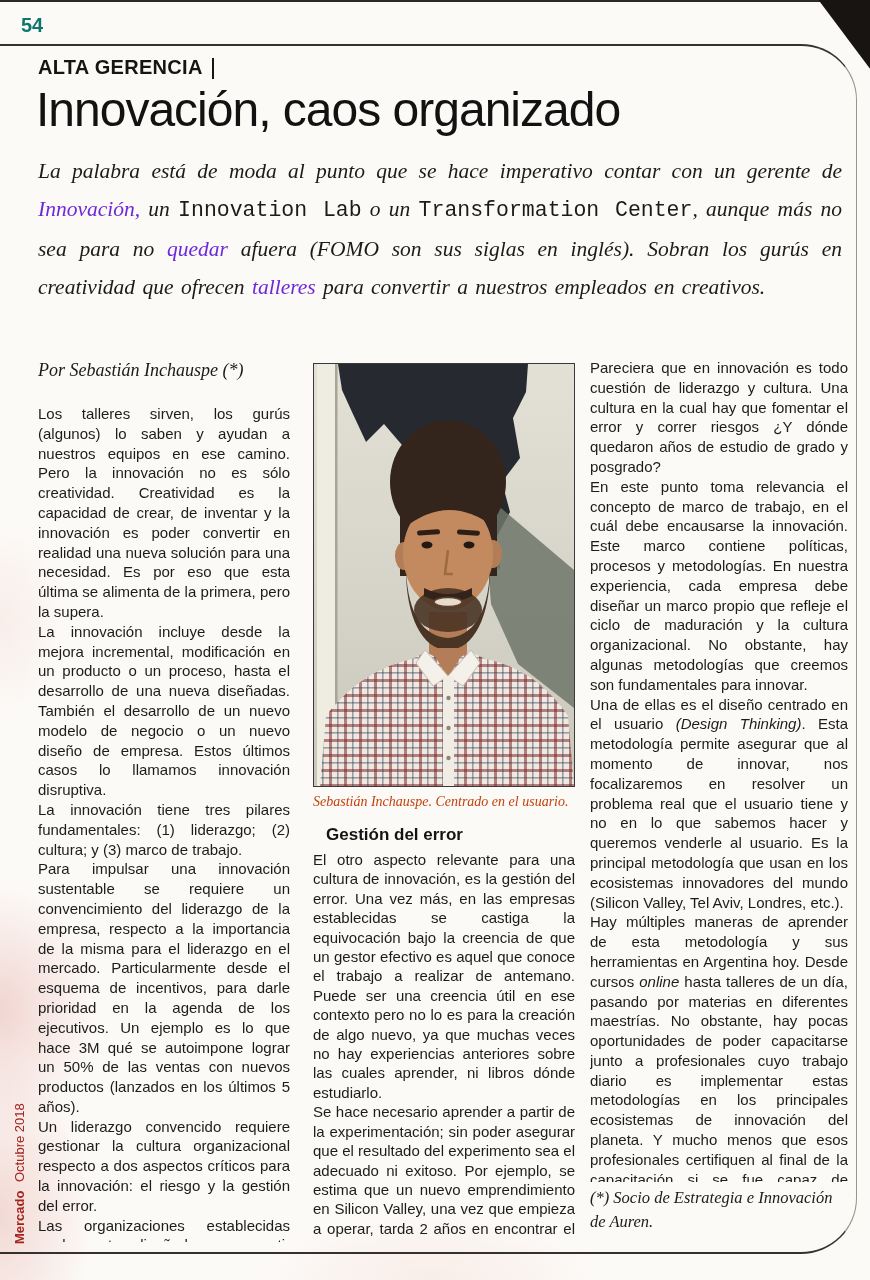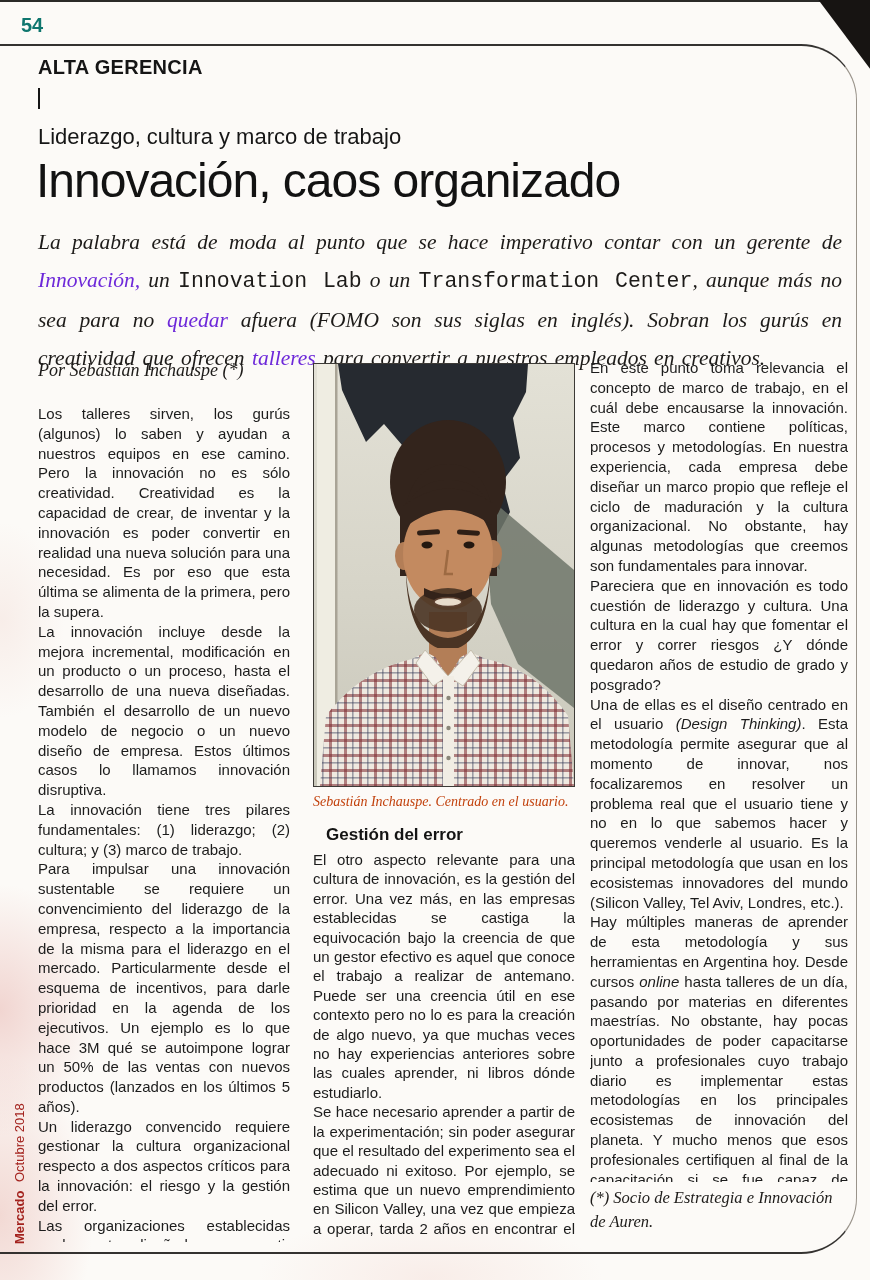--- a/index.html
+++ b/index.html
@@ -14,21 +14,21 @@
       #fcfaf7;
   }
   .scan-top{position:absolute;top:0;left:0;width:852px;height:2px;background:#2b2a28;}
   .corner-wedge{position:absolute;top:0;right:0;width:66px;height:78px;background:#171412;
     clip-path:polygon(22% 0,100% 0,100% 88%);}
   .page-num{position:absolute;top:14px;left:21px;font-size:20px;font-weight:bold;color:#0f766e;}
   .frame{position:absolute;top:44px;left:-34px;width:890px;height:1206px;
     border:2px solid #343230;border-left:none;border-right:1px solid #99938a;
     border-radius:0 56px 56px 0;}
   .masthead{position:absolute;top:56px;left:38px;width:804px;}
-  .section-row{display:flex;align-items:flex-start;gap:9px;flex-direction:column;}
+  .section-row{display:flex;align-items:flex-end;gap:9px;}
   .section-label{font-size:20px;font-weight:bold;letter-spacing:.3px;color:#151515;}
   .section-bar{width:2px;height:21px;background:#151515;display:inline-block;}
   .kicker{margin-top:15px;font-size:22px;color:#161616;}
   .title{margin:6px 0 0 -2px;font-size:48px;font-weight:400;letter-spacing:-1px;color:#121212;line-height:1.04;}
   .lede{margin:17px 0 0;font-family:"Liberation Serif",serif;font-style:italic;
     font-size:21.5px;line-height:38.5px;text-align:justify;color:#1d1b19;word-spacing:2px;}
   .col{position:absolute;}
   .col1{left:38px;top:360px;width:252px;height:882px;overflow:hidden;}
   .col2{left:313px;top:363px;width:262px;}
   .col3{left:590px;top:358px;width:258px;height:824px;overflow:hidden;}
@@ -60,21 +60,20 @@
   <div class="scan-top"></div>
   <div class="corner-wedge"></div>
   <div class="page-num">54</div>
   <div class="frame"></div>
 
   <div class="masthead">
     <div class="section-row">
       <span class="section-label">ALTA GERENCIA</span>
       <span class="section-bar"></span>
     </div>
-    <div class="kicker">Liderazgo, cultura y marco de trabajo</div>
     <h1 class="title">Innovación, caos organizado</h1>
     <p class="lede"><span>La palabra está de moda al punto que se hace imperativo contar con un gerente de </span><span class="seg-f">Innovación,</span><span> un </span><span class="seg-rm">Innovation Lab</span><span> o un </span><span class="seg-rm">Transformation Center</span><span>, aunque más no sea para no </span><span class="seg-f">quedar</span><span> afuera (FOMO son sus siglas en inglés). Sobran los gurús en creatividad que ofrecen </span><span class="seg-f">talleres</span><span> para convertir a nuestros empleados en creativos.</span></p>
   </div>
 
   <div class="col col1">
     <p class="byline">Por Sebastián Inchauspe (*)</p>
     <div class="bodytext">
         <p><span>Los talleres sirven, los gurús (algunos) lo saben y ayudan a nuestros equipos en ese camino. Pero la innovación no es sólo creatividad. Creatividad es la capacidad de crear, de inventar y la innovación es poder convertir en realidad una nueva solución para una necesidad. Es por eso que esta última se alimenta de la primera, pero la supera.</span></p>
         <p><span>La innovación incluye desde la mejora incremental, modificación en un producto o un proceso, hasta el desarrollo de una nueva diseñadas. También el desarrollo de un nuevo modelo de negocio o un nuevo diseño de empresa. Estos últimos casos lo llamamos innovación disruptiva.</span></p>
         <p><span>La innovación tiene tres pilares fundamentales: (1) liderazgo; (2) cultura; y (3) marco de trabajo.</span></p>
@@ -147,22 +146,22 @@
     <p class="caption">Sebastián Inchauspe. Centrado en el usuario.</p>
     <h3 class="subhead">Gestión del error</h3>
     <div class="bodytext col2text">
         <p><span>El otro aspecto relevante para una cultura de innovación, es la gestión del error. Una vez más, en las empresas establecidas se castiga la equivocación bajo la creencia de que un gestor efectivo es aquel que conoce el trabajo a realizar de antemano. Puede ser una creencia útil en ese contexto pero no lo es para la creación de algo nuevo, ya que muchas veces no hay experiencias anteriores sobre las cuales aprender, ni libros dónde estudiarlo.</span></p>
         <p><span>Se hace necesario aprender a partir de la experimentación; sin poder asegurar que el resultado del experimento sea el adecuado ni exitoso. Por ejemplo, se estima que un nuevo emprendimiento en Silicon Valley, una vez que empieza a operar, tarda 2 años en encontrar el modelo de negocio que le va a permitir alcanzar la rentabilidad.</span></p>
       </div>
   </div>
 
   <div class="col col3">
     <div class="bodytext">
+        <p><span>Pareciera que en innovación es todo cuestión de liderazgo y cultura. Una cultura en la cual hay que fomentar el error y correr riesgos ¿Y dónde quedaron años de estudio de grado y posgrado?</span></p>
         <p><span>En este punto toma relevancia el concepto de marco de trabajo, en el cuál debe encausarse la innovación. Este marco contiene políticas, procesos y metodologías. En nuestra experiencia, cada empresa debe diseñar un marco propio que refleje el ciclo de maduración y la cultura organizacional. No obstante, hay algunas metodologías que creemos son fundamentales para innovar.</span></p>
-        <p><span>Pareciera que en innovación es todo cuestión de liderazgo y cultura. Una cultura en la cual hay que fomentar el error y correr riesgos ¿Y dónde quedaron años de estudio de grado y posgrado?</span></p>
         <p><span>Una de ellas es el diseño centrado en el usuario </span><span class="seg-i">(Design Thinking)</span><span>. Esta metodología permite asegurar que al momento de innovar, nos focalizaremos en resolver un problema real que el usuario tiene y no en lo que sabemos hacer y queremos venderle al usuario. Es la principal metodología que usan en los ecosistemas innovadores del mundo (Silicon Valley, Tel Aviv, Londres, etc.).</span></p>
         <p><span>Hay múltiples maneras de aprender de esta metodología y sus herramientas en Argentina hoy. Desde cursos </span><span class="seg-i">online</span><span> hasta talleres de un día, pasando por materias en diferentes maestrías. No obstante, hay pocas oportunidades de poder capacitarse junto a profesionales cuyo trabajo diario es implementar estas metodologías en los principales ecosistemas de innovación del planeta. Y mucho menos que esos profesionales certifiquen al final de la capacitación si se fue capaz de aprender.</span></p>
       </div>
   </div>
 
   <p class="footnote">(*) Socio de Estrategia e Innovación de Auren.</p>
 
   <div class="spine">
     <span class="spine-bold">Mercado</span>
     <span class="spine-issue">Octubre 2018</span>

